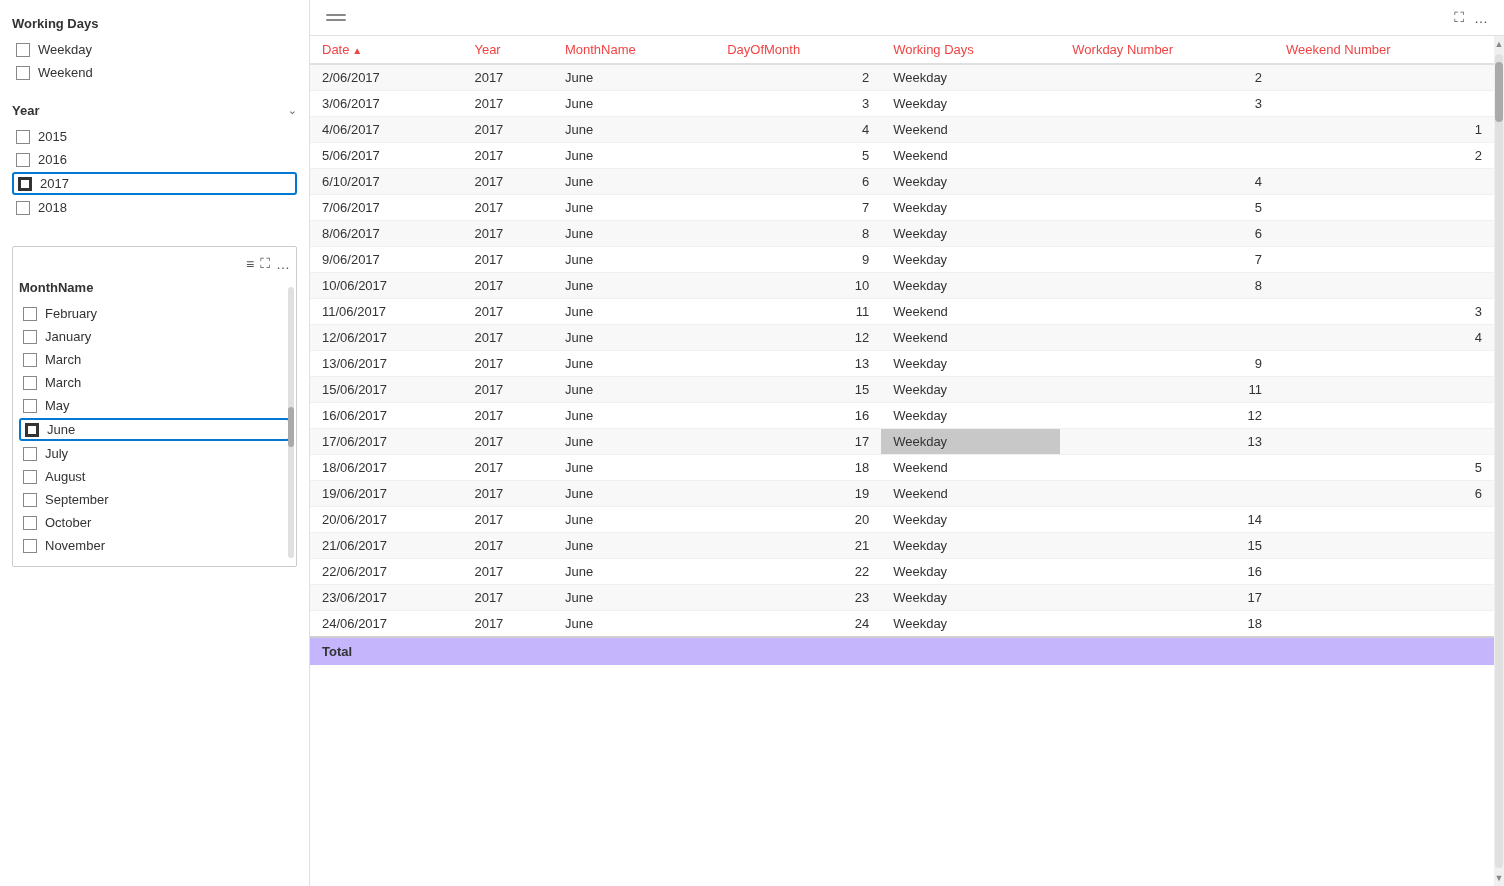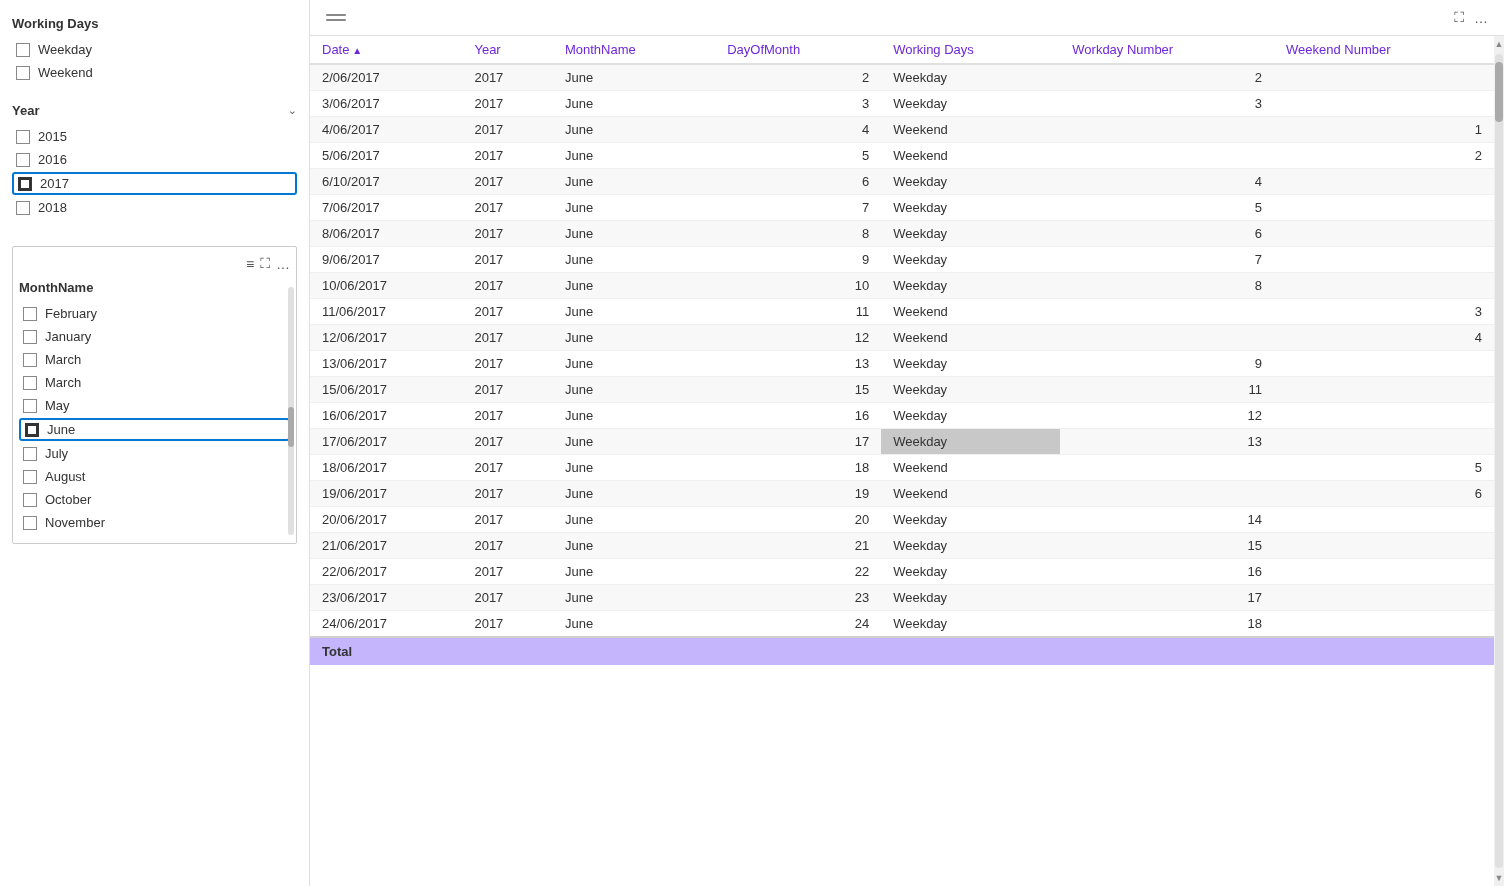--- a/index.html
+++ b/index.html
@@ -216,21 +216,21 @@
     }
 
     table {
       width: 100%;
       border-collapse: collapse;
       font-size: 13px;
     }
 
     thead th {
       background: #fff;
-      color: #6d28d9;
+      color: #ef4444;
       font-weight: 400;
       padding: 6px 12px;
       text-align: left;
       border-bottom: 2px solid #e0e0e0;
       white-space: nowrap;
       position: sticky;
       top: 0;
       z-index: 10;
     }
 
@@ -397,20 +397,24 @@
         <input type="checkbox" class="checked-filled" style="">
         <span class="checkbox-label">June</span>
       </div>
       <div class="checkbox-item">
         <input type="checkbox" style="">
         <span class="checkbox-label">July</span>
       </div>
       <div class="checkbox-item">
         <input type="checkbox" style="">
         <span class="checkbox-label">August</span>
+      </div>
+      <div class="checkbox-item">
+        <input type="checkbox" style="">
+        <span class="checkbox-label">September</span>
       </div>
       <div class="checkbox-item">
         <input type="checkbox" style="">
         <span class="checkbox-label">October</span>
       </div>
       <div class="checkbox-item">
         <input type="checkbox" style="">
         <span class="checkbox-label">November</span>
       </div>
     </div>

